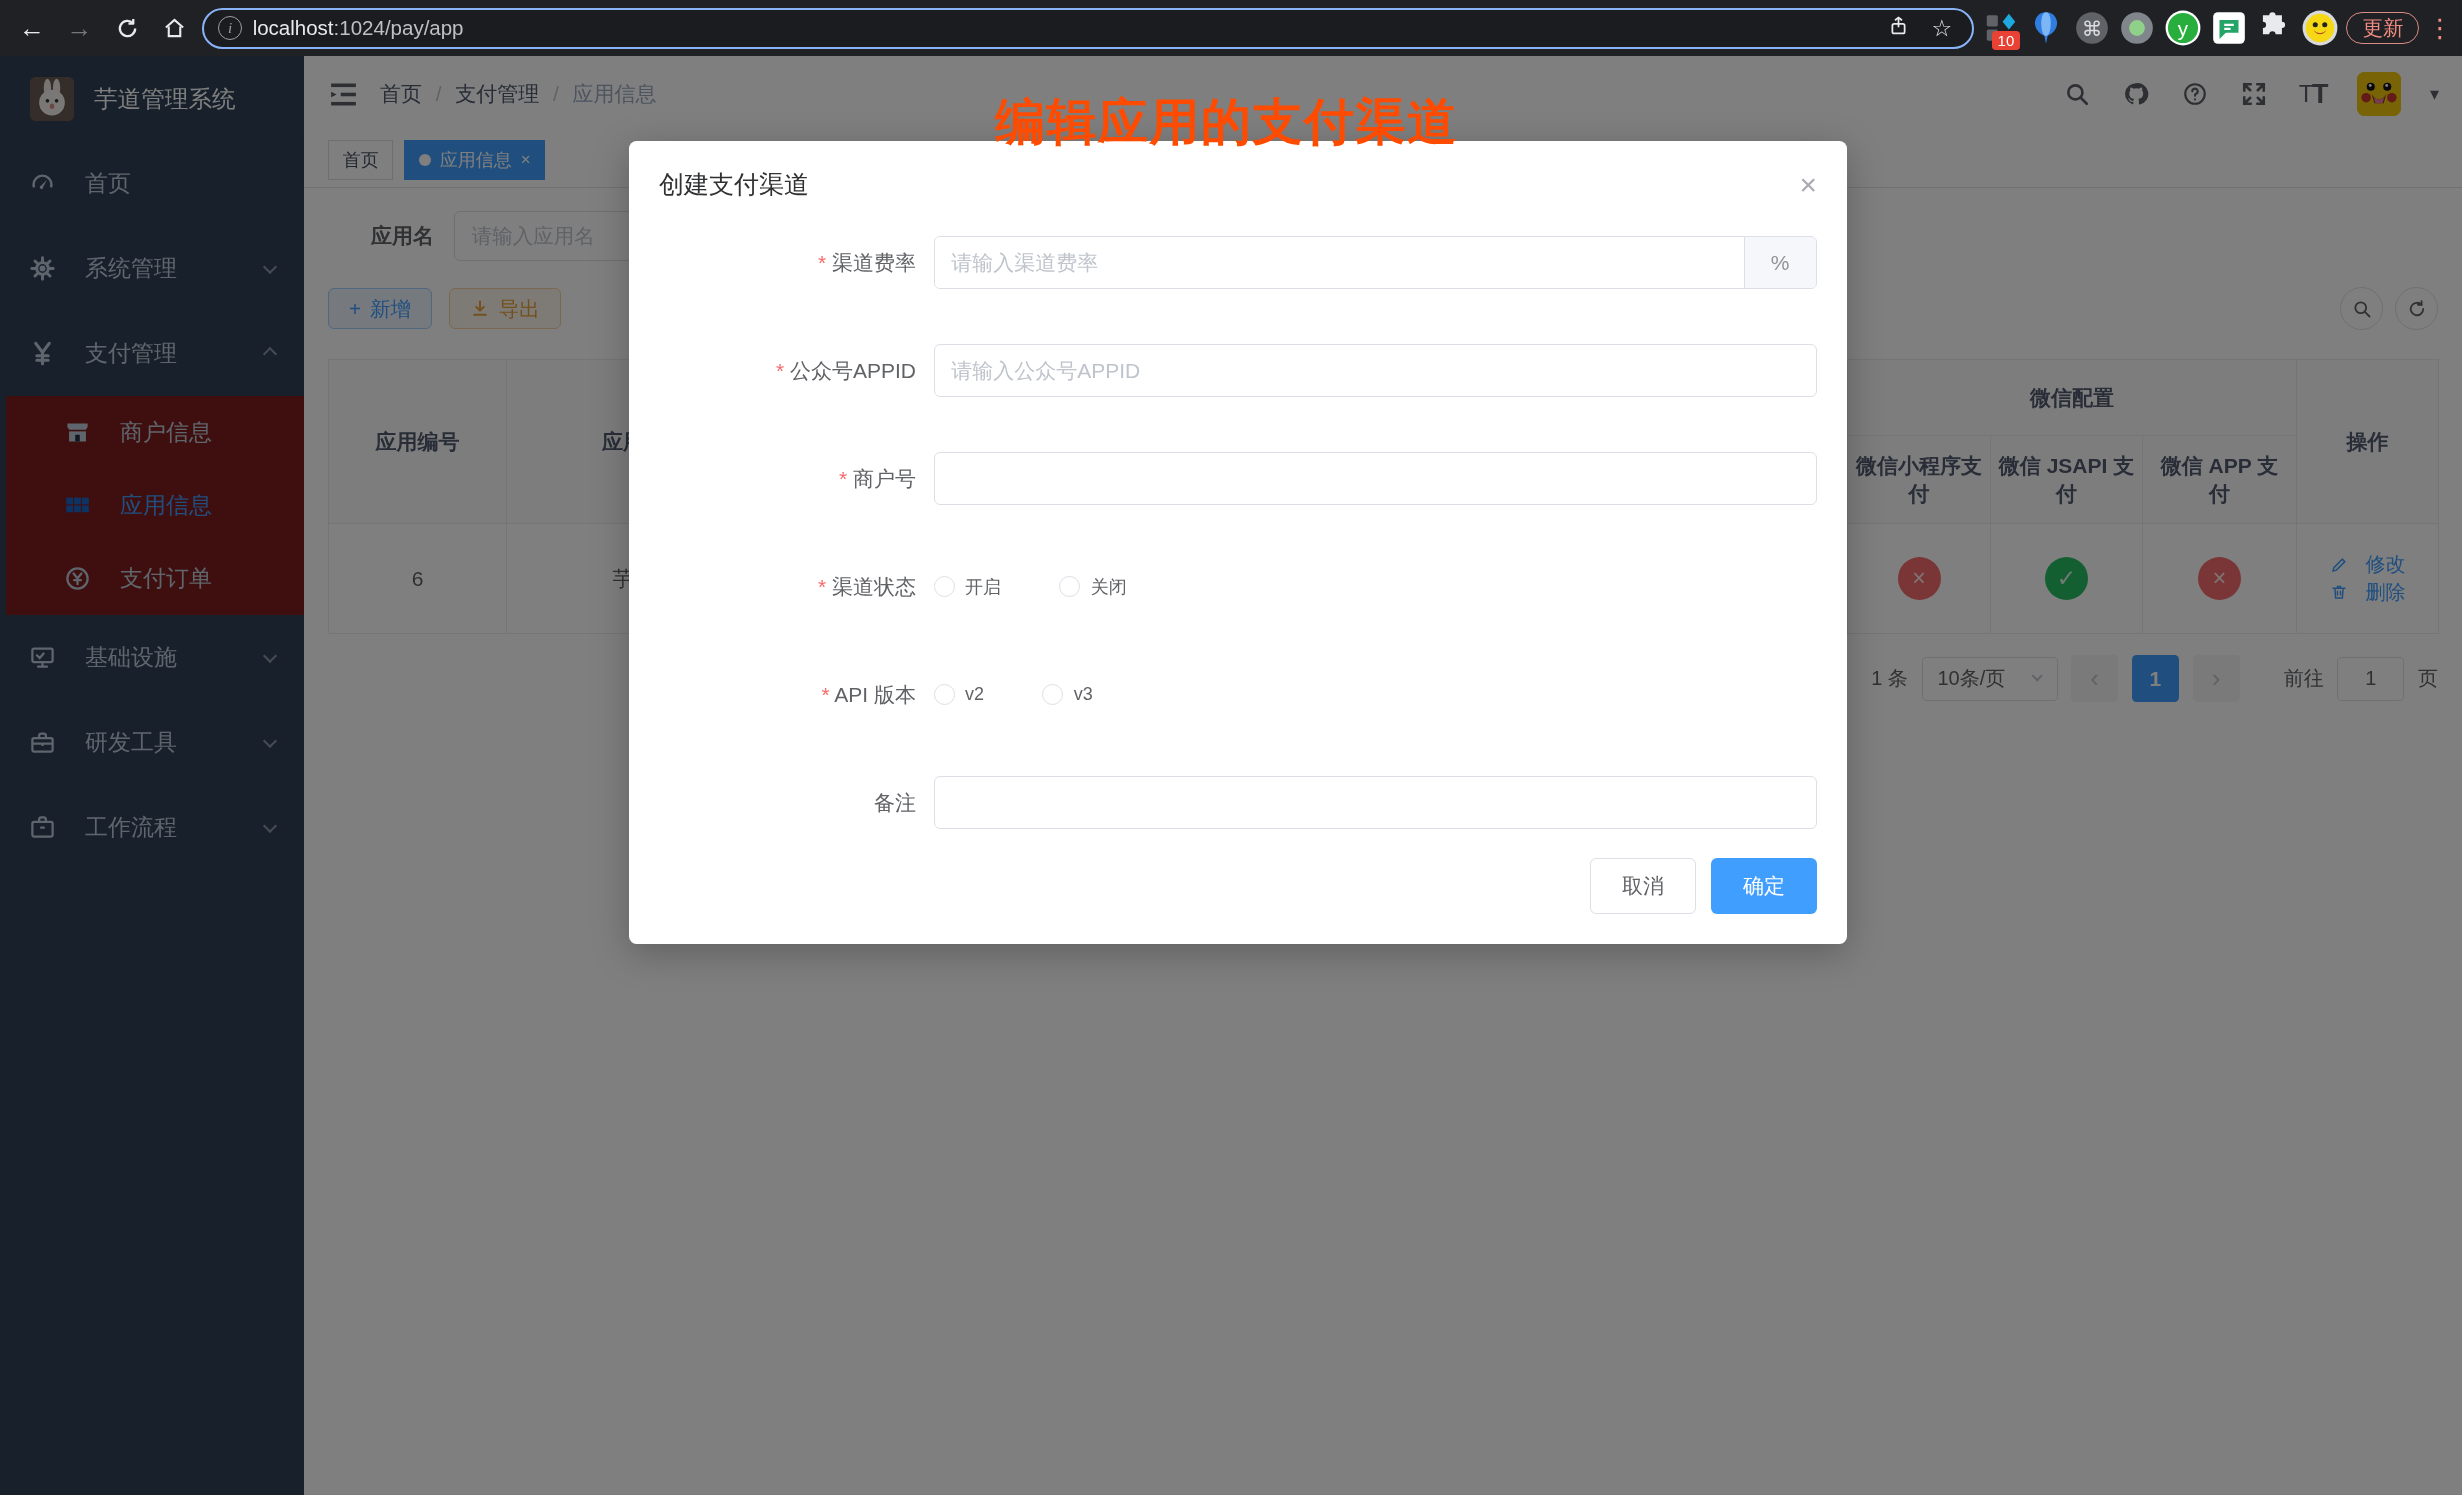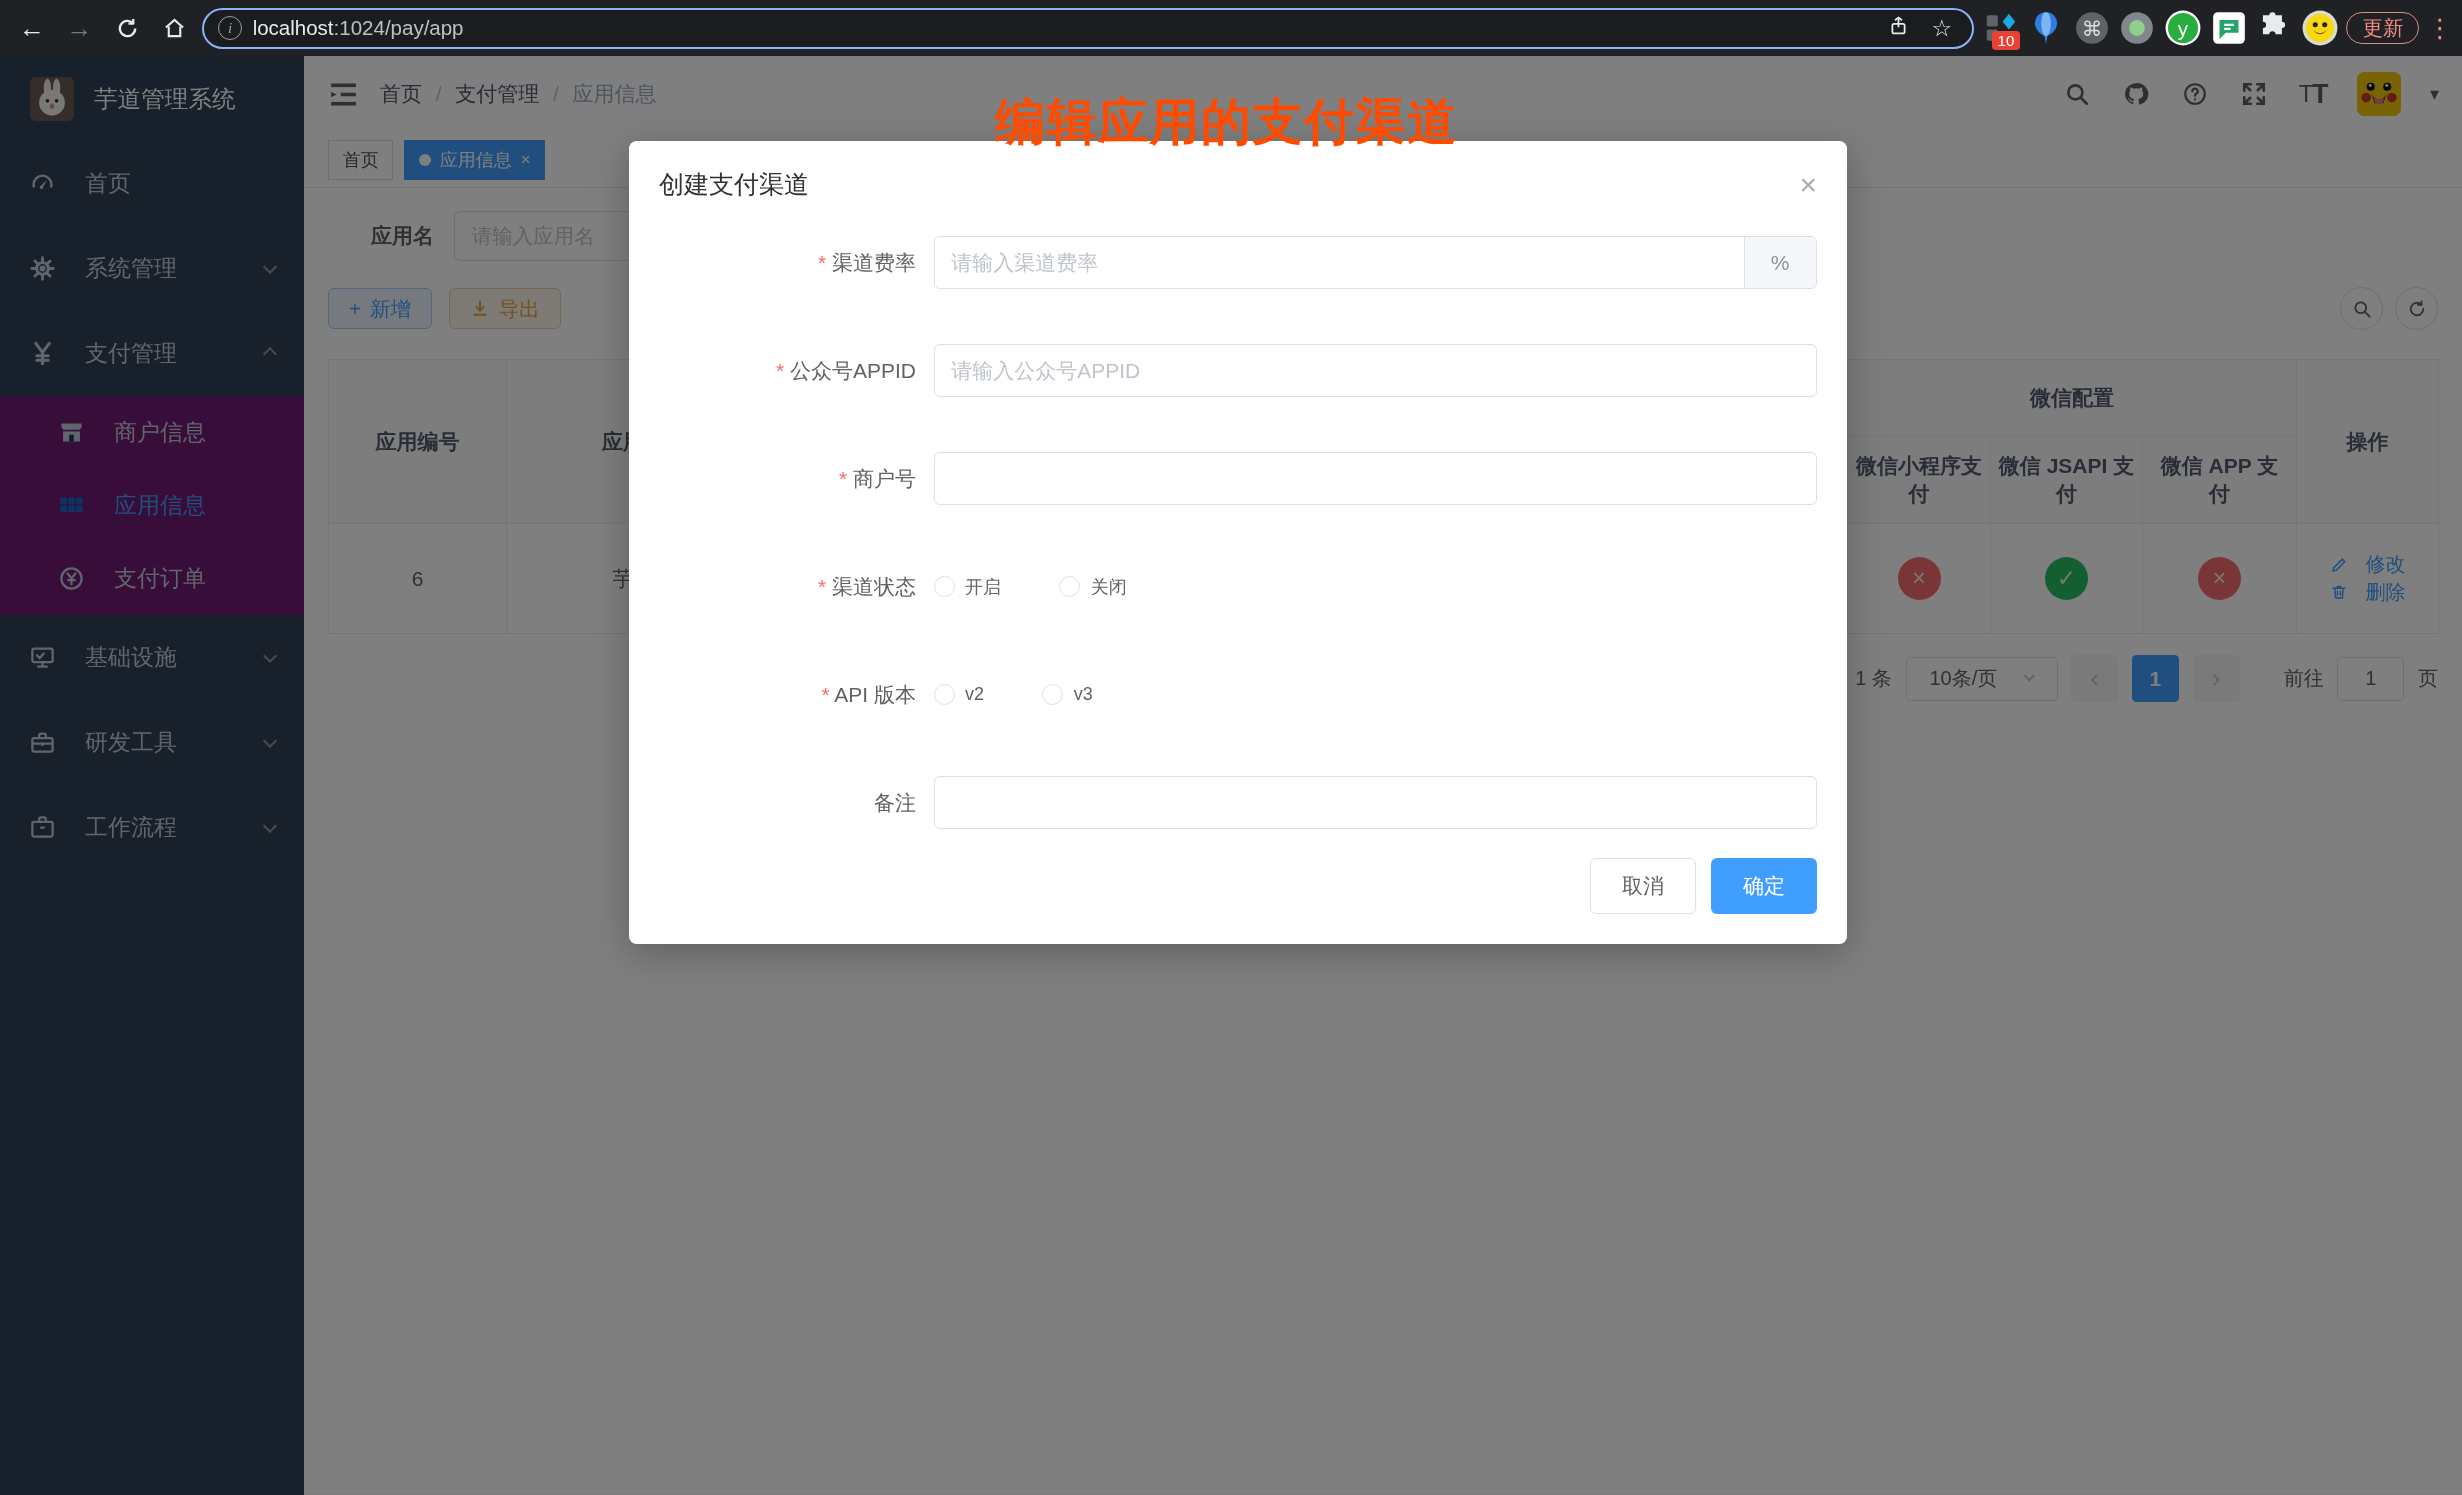--- a/index.html
+++ b/index.html
@@ -24,21 +24,21 @@
   
   .app { position:absolute; top:56px; left:0; width:2462px; height:1439px; background:#f2f3f5; }
 
   .sidebar { position:absolute; left:0; top:0; width:304px; height:100%; background:#304156; }
   .logo-row { height:85px; display:flex; align-items:center; gap:20px; padding-left:30px; }
   .logo-img { width:44px; height:44px; border-radius:6px; background:#6b5a52; display:flex; align-items:center; justify-content:center; overflow:hidden; }
   .logo-title { color:#fff; font-size:23.6px; }
   .menu-item { height:85px; display:flex; align-items:center; padding:0 29px; color:#bfcbd9; font-size:23px; gap:29px; cursor:pointer; }
   .menu-item .mi-label { flex:1; }
   .menu-item svg { width:27px; height:27px; flex:none; }
-  .submenu { background:#701a75; }
+  .submenu { background:#7f1d1d;margin-left:6px; }
   .submenu .menu-item { height:73px; padding-left:58px; }
   .menu-item.active { color:#409EFF; }
   .chev { display:inline-block; width:10px; height:10px; border-right:2.3px solid #8d98a5; border-bottom:2.3px solid #8d98a5; flex:none; }
   .chev.down { transform:rotate(45deg) translate(-1.5px,-1.5px); }
   .chev.up { transform:rotate(-135deg); }
 
   .main { position:absolute; left:304px; top:0; width:2158px; height:100%; }
   .navbar { height:76px; background:#fff; display:flex; align-items:center; padding:0 23px; }
   .fold { width:33px; height:33px; margin-right:20px; color:#5a5e66; }
   .crumb { font-size:21px; color:#515a6e; display:flex; gap:13.7px; align-items:center; }
@@ -80,21 +80,21 @@
   .gr1 th { height:76px; }
   .gr2 th { height:88px; padding:0 7.6px; }
   .grid td { height:110px; color:#606266; }
   .status { width:43px; height:43px; border-radius:50%; display:inline-flex; align-items:center; justify-content:center; color:rgba(255,255,255,.85); font-size:23px; }
   .status.red { background:#F56C6C; }
   .status.green { background:#28BE64; }
   .op-link { color:#409EFF; font-size:20px; display:inline-flex; align-items:center; gap:18px; margin:0 9px; cursor:pointer; }
   .op-link svg { width:18px; height:18px; }
 
   .pager { margin-top:21px; display:flex; align-items:center; justify-content:flex-end; font-size:20px; color:#606266; gap:13.7px; }
-  .psel { width:152px; height:44px; border:0.8px solid #dcdfe6; border-radius:4.6px; display:flex; align-items:center; justify-content:center; gap:28px; color:#606266; }
+  .psel { width:136px; height:44px; border:0.8px solid #dcdfe6; border-radius:4.6px; display:flex; align-items:center; justify-content:center; gap:28px; color:#606266; }
   .psel .chev { border-color:#c0c4cc; width:8.4px; height:8.4px; }
   .pbtn { width:47px; height:47px; border-radius:4.6px; background:#f4f4f5; color:#c0c4cc; font-size:26px; display:flex; align-items:center; justify-content:center; }
   .pbtn.cur { background:#2468b3; color:#fff; font-size:21px; font-weight:700; background:#1f66b1; background:#2d7dd2; background:#409EFF; filter:none; }
   .goto-input { width:67px; height:44px; border:0.8px solid #dcdfe6; border-radius:4.6px; text-align:center; font-size:20px; color:#606266; outline:none; }
 
   
   .overlay { position:absolute; top:56px; left:0; width:2462px; height:1439px; background:rgba(0,0,0,.5); z-index:10; }
   .annotation { position:absolute; left:995px; top:65px; z-index:30; font-size:50px; font-weight:700; color:#ff4b00; letter-spacing:1.5px;margin-top:24px; }
 
   .modal { position:absolute; left:629px; top:141px; width:1218px; height:803px; background:#fff; border-radius:7.6px; z-index:20; box-shadow:0 9px 37px rgba(0,0,0,.25); }

